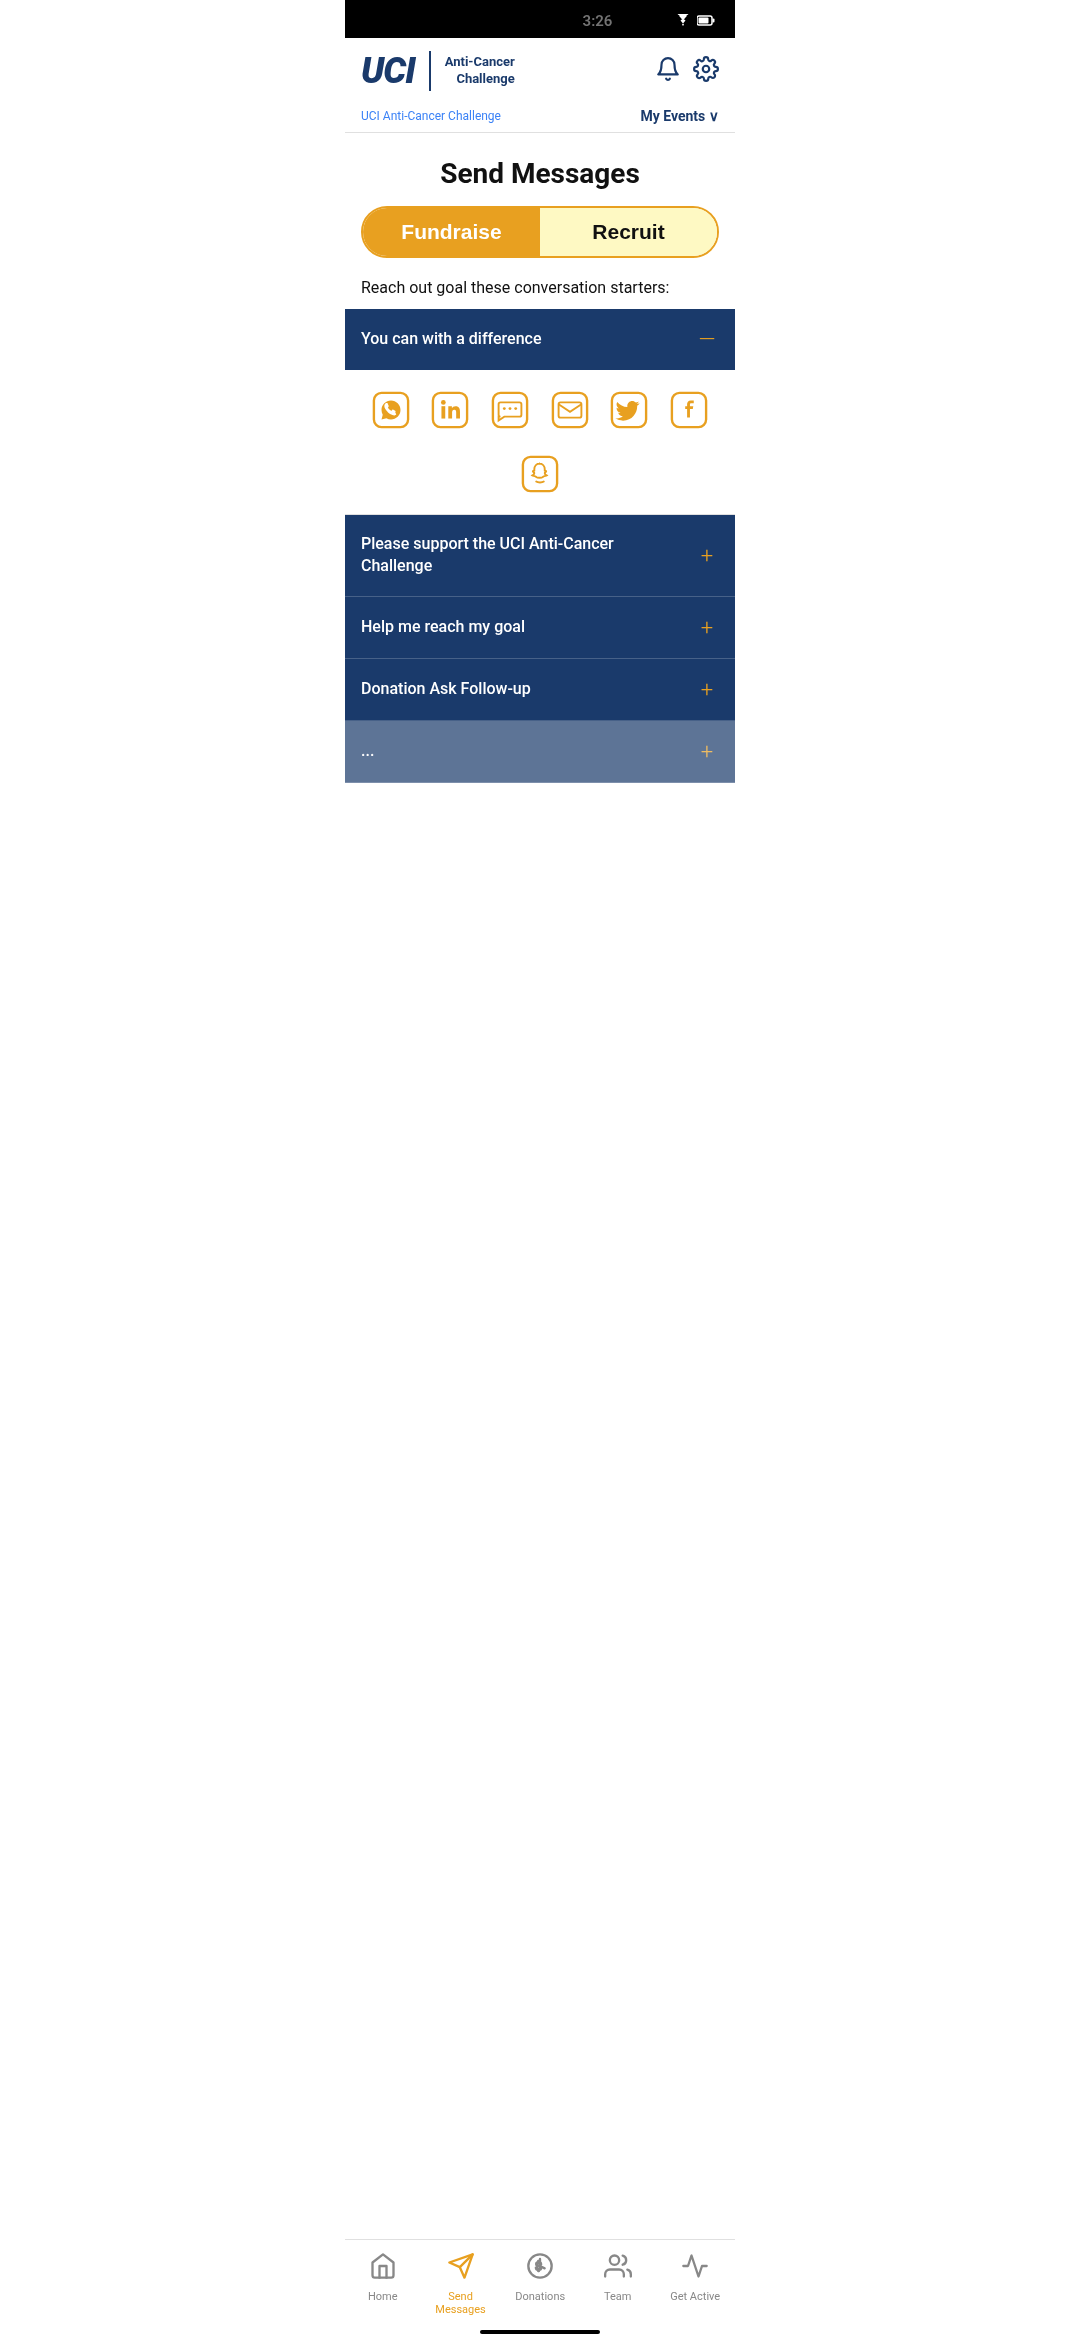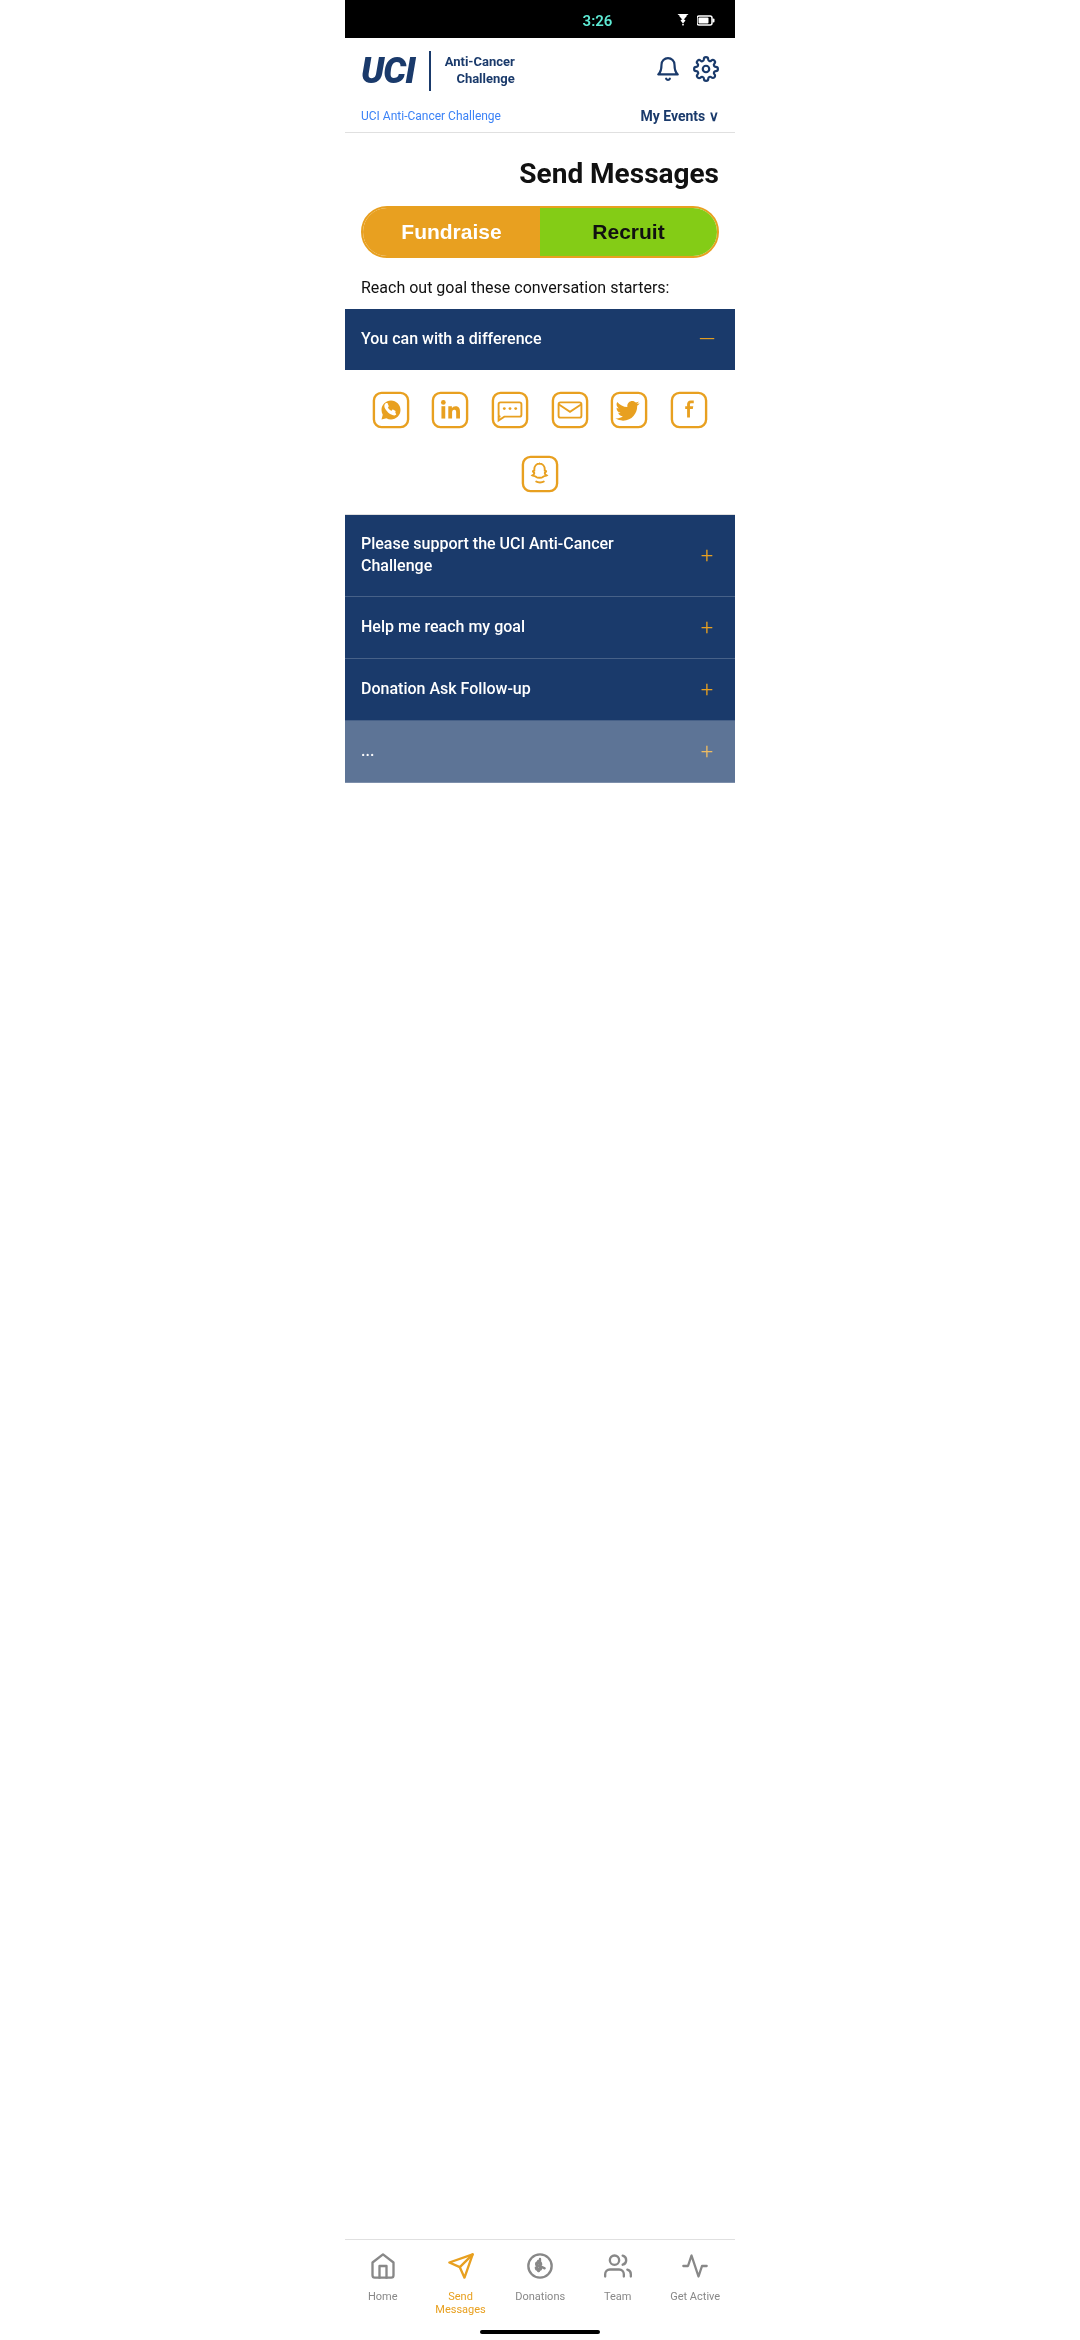--- a/index.html
+++ b/index.html
@@ -10,21 +10,21 @@
       background: #fff;
       width: 390px;
       margin: 0 auto;
       max-width: 100%;
       overflow-x: hidden;
     }
 
     
     .status-bar {
       background: #000;
-      color: #5eead4;
+      color: #737373;
       display: flex;
       justify-content: space-between;
       align-items: center;
       padding: 12px 20px 8px;
       font-size: 15px;
       font-weight: 600;
     }
     .status-bar .time { flex: 1; text-align: center; }
     .status-icons { display: flex; gap: 6px; align-items: center; }
 
@@ -87,21 +87,21 @@
     }
     .my-events {
       font-size: 14px;
       font-weight: 700;
       color: #1a3a6b;
       cursor: pointer;
     }
 
     
     .page-title {
-      text-align: right;
+      text-align: center;
       font-size: 28px;
       font-weight: 700;
       color: #111;
       padding: 24px 16px 16px;
     }
 
     
     .toggle-container {
       display: flex;
       margin: 0 16px 20px;
@@ -117,21 +117,21 @@
       font-weight: 700;
       cursor: pointer;
       border: none;
       background: transparent;
     }
     .toggle-btn.active {
       background: #e8a020;
       color: #fff;
     }
     .toggle-btn.inactive {
-      background: #84cc16;
+      background: #fef9c3;
       color: #111;
     }
 
     
     .section-label {
       font-size: 16px;
       color: #111;
       padding: 0 16px 12px;
     }
 

